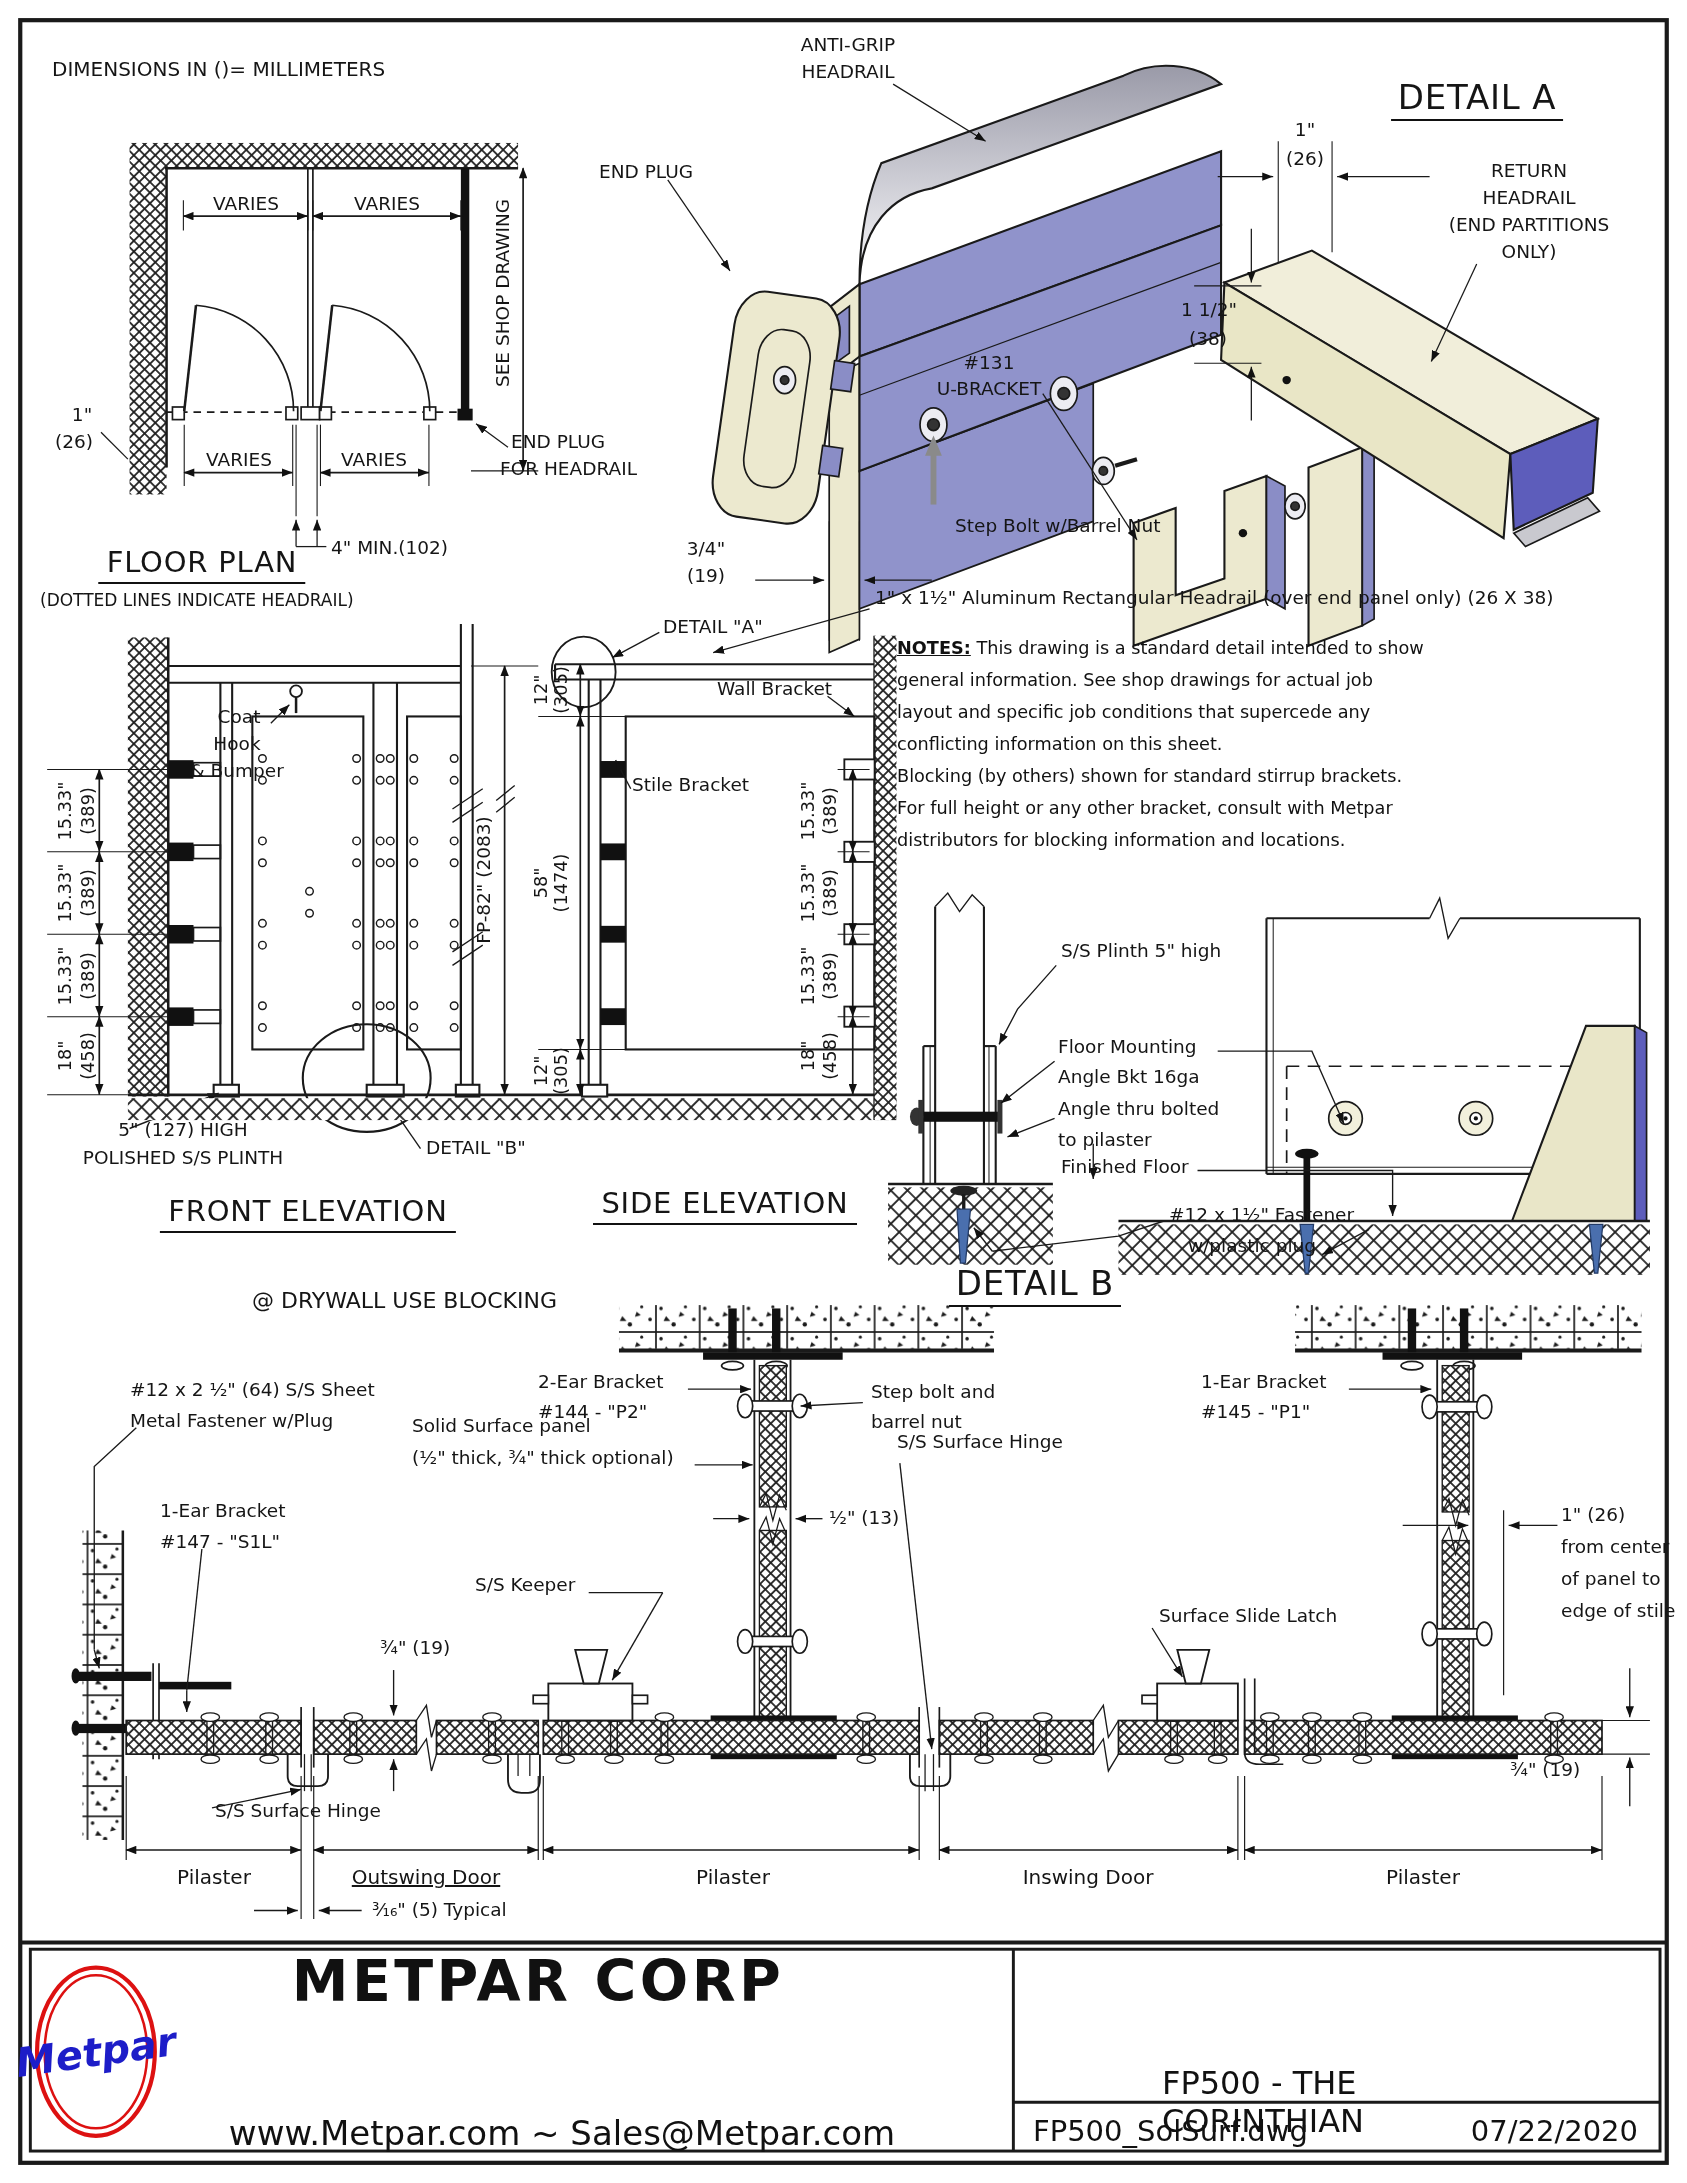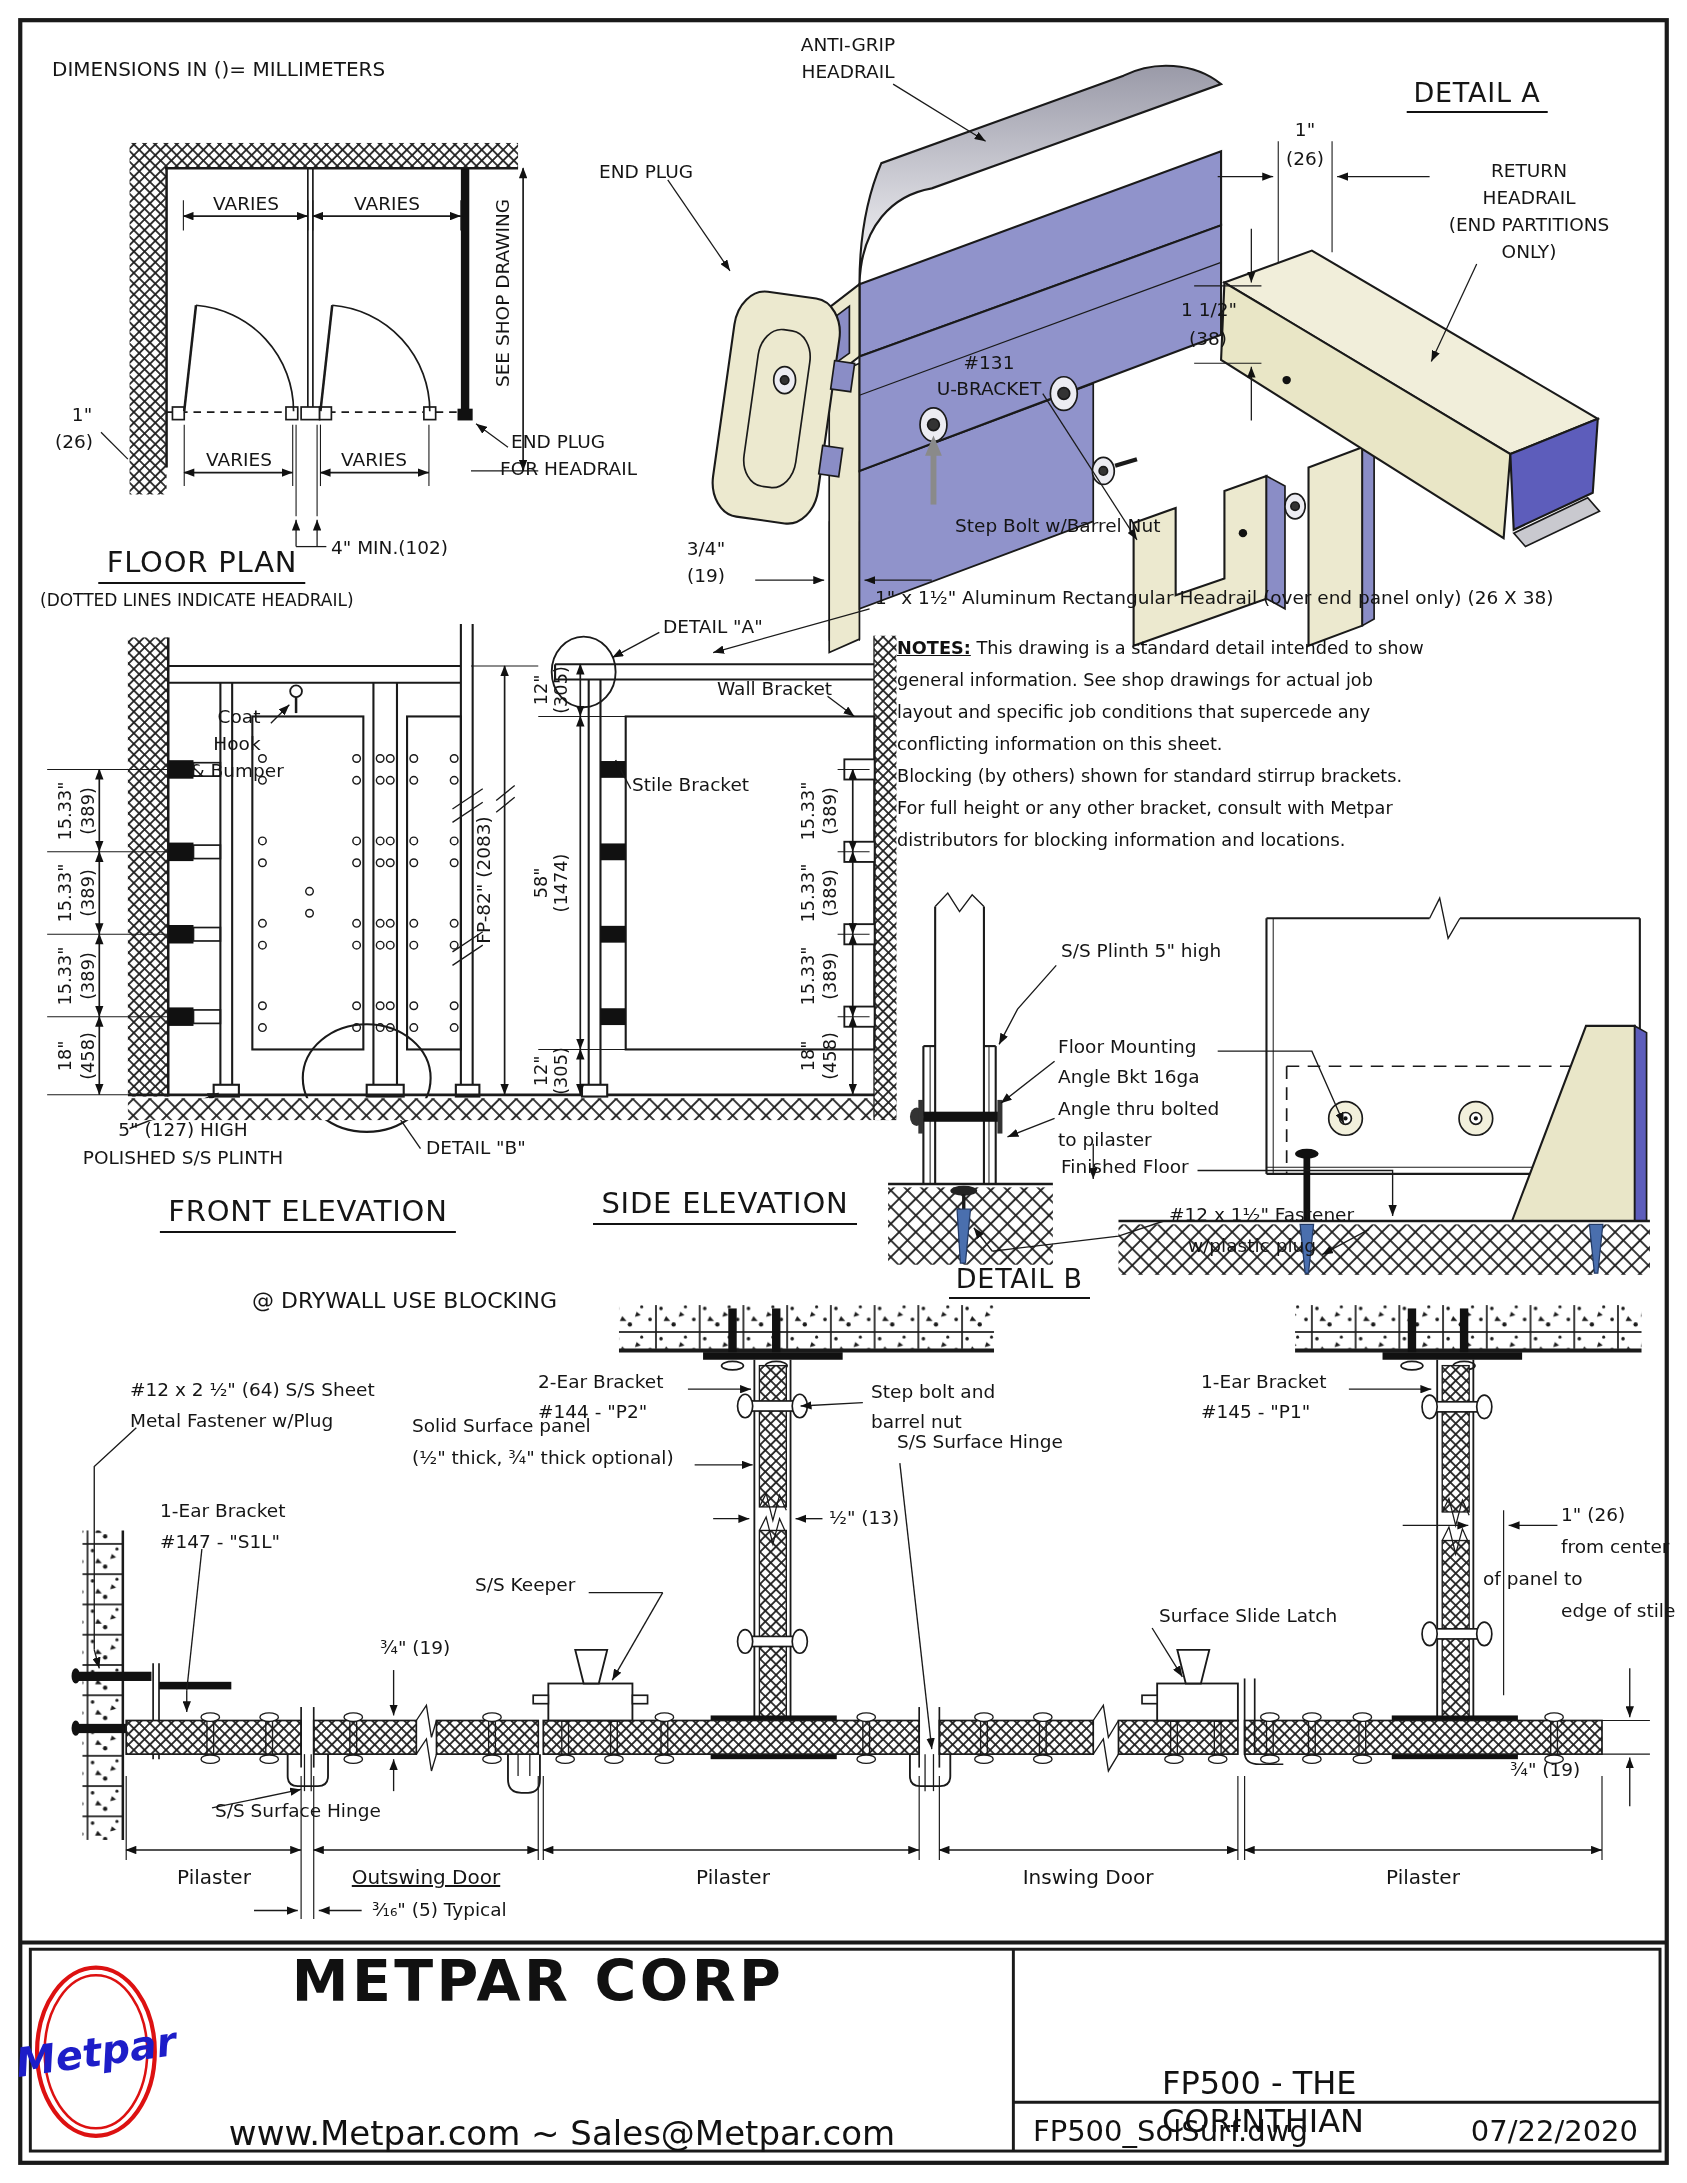--- a/index.html
+++ b/index.html
@@ -4,21 +4,21 @@
 <style>
   html,body{margin:0;padding:0;background:#888;}
   #sheet{position:relative;width:1687px;height:2183px;background:#ffffff;
          font-family:"DejaVu Sans",sans-serif;color:#111;overflow:hidden;}
   #art{position:absolute;left:0;top:0;}
   .lb{position:absolute;font:18.5px/1.2 "DejaVu Sans",sans-serif;color:#151515;white-space:nowrap;}
   .s20{font-size:17px;} .s21{font-size:17.7px;} .s24{font-size:20px;} .s26{font-size:22px;}
   .c{transform:translateX(-50%);}
   .rc{transform:translate(-50%,-50%) rotate(-90deg);}
   .t{font-size:29px;letter-spacing:0.8px;border-bottom:2.5px solid #111;padding:0 8.4px 2.5px 8.4px;}
-  .t2{font-size:27px;letter-spacing:0.8px;border-bottom:2.5px solid #111;padding:0 6.7px 1.7px 6.7px;}
+  .t2{font-size:34px;letter-spacing:0.8px;border-bottom:2.5px solid #111;padding:0 6.7px 1.7px 6.7px;}
   .notes{position:absolute;left:897px;top:632px;width:454px;font:17.7px/1.81 "DejaVu Sans",sans-serif;}
   .notes .nl{white-space:nowrap;}
   .nlab{font-weight:bold;text-decoration:underline;}
   
   .tb-company{position:absolute;left:538px;top:1948px;transform:translateX(-50%);
       font-size:57px;font-weight:800;letter-spacing:3.4px;}
   .tb-addr{position:absolute;left:562px;top:2017px;transform:translateX(-50%);font-size:39px;font-weight:600;}
   .tb-tel{position:absolute;left:562px;top:2067px;transform:translateX(-50%);font-size:34px;font-weight:600;}
   .tb-web{position:absolute;left:562px;top:2113px;transform:translateX(-50%);font-size:34px;}
   .tb-prod{position:absolute;left:1337px;top:1956px;transform:translateX(-50%);
@@ -731,21 +731,21 @@
 <div class="lb" style="left:829px;top:1507px;">½" (13)</div>
 <div class="lb" style="left:897px;top:1431px;">S/S Surface Hinge</div>
 <div class="lb" style="left:475px;top:1574px;">S/S Keeper</div>
 <div class="lb" style="left:1159px;top:1605px;">Surface Slide Latch</div>
 <div class="lb" style="left:160px;top:1500px;">1-Ear Bracket</div>
 <div class="lb" style="left:160px;top:1531px;">#147 - "S1L"</div>
 <div class="lb" style="left:380px;top:1637px;">¾" (19)</div>
 <div class="lb" style="left:1510px;top:1759px;">¾" (19)</div>
 <div class="lb" style="left:1561px;top:1504px;">1" (26)</div>
 <div class="lb" style="left:1561px;top:1536px;">from center</div>
-<div class="lb" style="left:1483px;top:1568px;">of panel to</div>
+<div class="lb" style="left:1561px;top:1568px;">of panel to</div>
 <div class="lb" style="left:1561px;top:1600px;">edge of stile</div>
 <div class="lb c s24" style="left:214px;top:1865px;">Pilaster</div>
 <div class="lb c s24" style="left:426px;top:1865px;text-decoration:underline;">Outswing Door</div>
 <div class="lb c s24" style="left:733px;top:1865px;">Pilaster</div>
 <div class="lb c s24" style="left:1088px;top:1865px;">Inswing Door</div>
 <div class="lb c s24" style="left:1423px;top:1865px;">Pilaster</div>
 <div class="lb" style="left:372px;top:1899px;">³⁄₁₆" (5) Typical</div>
 <div class="lb" style="left:215px;top:1800px;">S/S Surface Hinge</div>
 
 <div class="logo-text">Metpar</div>

